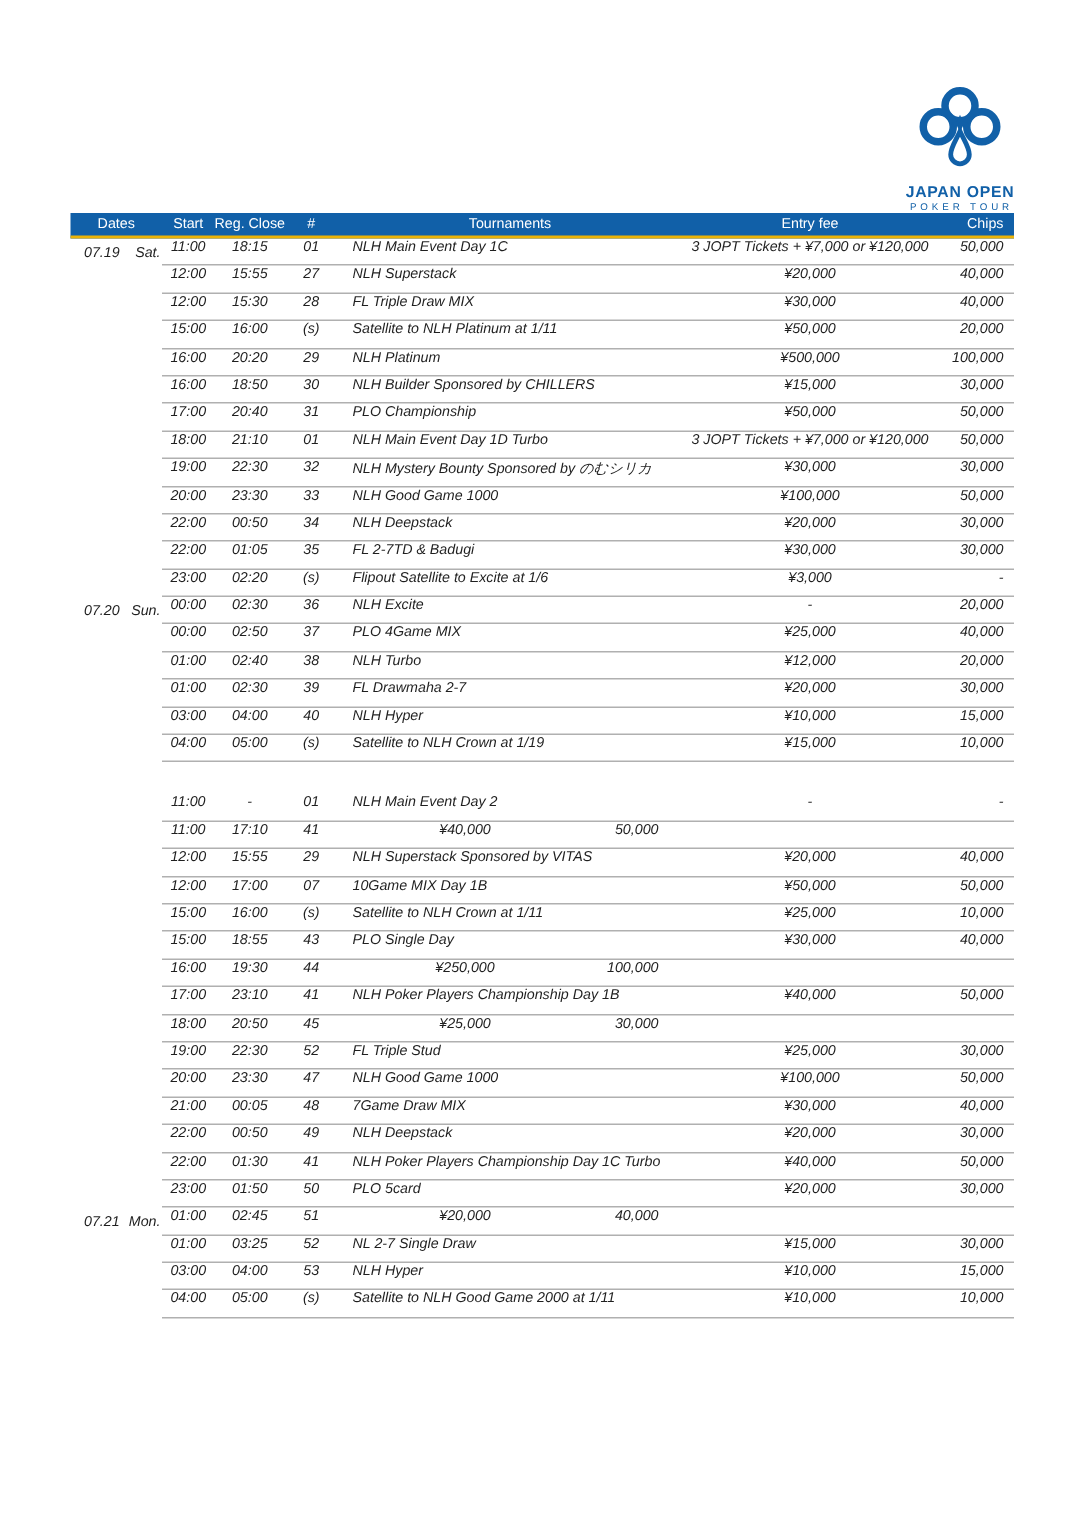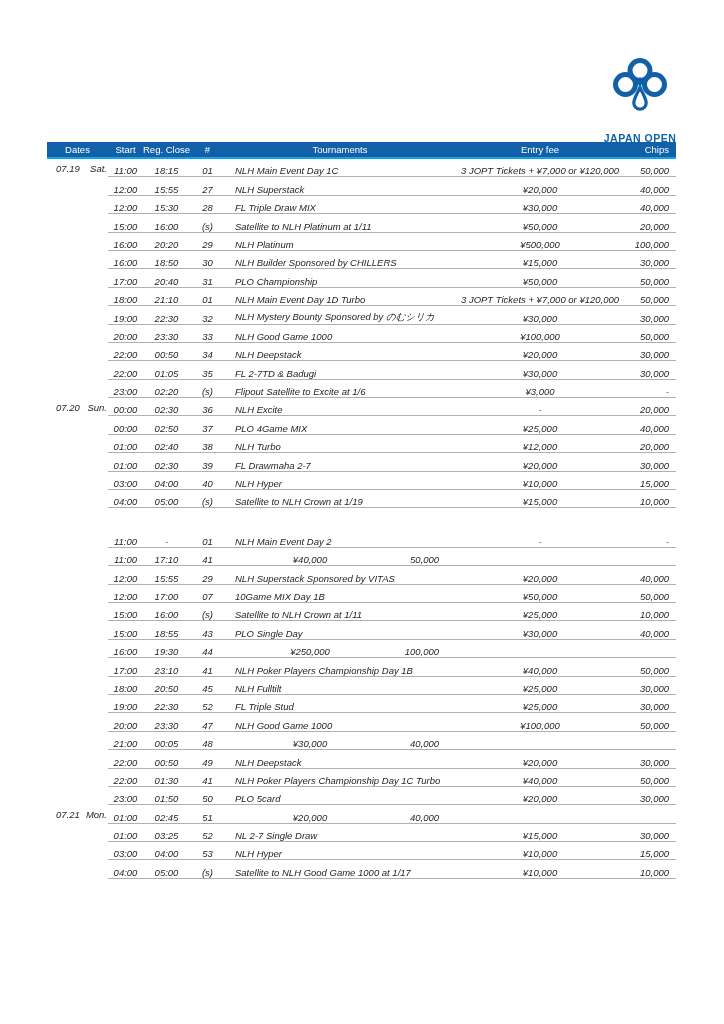--- a/index.html
+++ b/index.html
@@ -6,46 +6,46 @@
   html,body { background:#ffffff; }
   .page {
     position:relative; width:724px; height:1024px; background:#ffffff;
     font-family:"Liberation Sans","DejaVu Sans",sans-serif; color:#1f1f1f;
     overflow:hidden;
   }
 
   
   .logo { position:absolute; left:598px; top:56px; width:84px; text-align:center; }
   .logo svg { display:block; margin:0 auto; }
-  .logo-line1 { font-size:10.5px; font-weight:bold; color:#1160a8; letter-spacing:0.5px; margin-top:18px; }
+  .logo-line1 { font-size:10.5px; font-weight:bold; color:#1160a8; letter-spacing:0.5px; margin-top:8px; }
   .logo-line2 { font-size:6.5px; color:#1160a8; letter-spacing:2.6px; margin-top:1px; padding-left:2px; }
 
   
   .schedule { position:absolute; left:47px; top:142px; width:629px; }
   .thead {
     display:flex; align-items:center; height:17px;
-    background:#1160a8; border-bottom:2px solid #0ea5e9;
+    background:#1160a8; border-bottom:2px solid #eab308;
     color:#ffffff; font-size:9.5px; white-space:nowrap;
   }
   .row {
     display:flex; align-items:stretch; height:18.4px;
     font-size:9.5px; white-space:nowrap;font-style:italic;
   }
   .row-gap { height:21px; }
 
   .c-date  { width:61px;  display:flex; align-items:center; justify-content:space-between; padding:0 1px 0 9px; }
   .c-start { width:35px;  display:flex; align-items:center; justify-content:center; }
   .c-reg   { width:47px;  display:flex; align-items:center; justify-content:center; }
   .c-num   { width:35px;  display:flex; align-items:center; justify-content:center; }
   .c-tour  { width:230px; display:flex; align-items:center; justify-content:flex-start; padding-left:10px; overflow:hidden; }
   .c-fee   { width:170px; display:flex; align-items:center; justify-content:center; }
   .c-chips { width:51px;  display:flex; align-items:center; justify-content:flex-end; padding-right:7px; }
 
   .row-main {
-    flex:1; display:flex; align-items:flex-end;
+    flex:1; display:flex; align-items:flex-start;
     border-bottom:1px solid #b0b0b0;
   }
   .thead .c-tour { justify-content:center; padding-left:0; }
   .thead .c-date { justify-content:center; padding:0; }
 </style>
 </head>
 <body>
 
 <div class="page">
 
@@ -455,21 +455,20 @@
     </div>
         <div class="row">
       <div class="c-date">
         <span></span>
         <span></span>
       </div>
       <div class="row-main">
         <div class="c-start">18:00</div>
         <div class="c-reg">20:50</div>
         <div class="c-num">45</div>
-        <div class="c-tour">NLH Fulltilt</div>
         <div class="c-fee">¥25,000</div>
         <div class="c-chips">30,000</div>
       </div>
     </div>
         <div class="row">
       <div class="c-date">
         <span></span>
         <span></span>
       </div>
       <div class="row-main">
@@ -497,20 +496,21 @@
     </div>
         <div class="row">
       <div class="c-date">
         <span></span>
         <span></span>
       </div>
       <div class="row-main">
         <div class="c-start">21:00</div>
         <div class="c-reg">00:05</div>
         <div class="c-num">48</div>
+        <div class="c-tour">7Game Draw MIX</div>
         <div class="c-fee">¥30,000</div>
         <div class="c-chips">40,000</div>
       </div>
     </div>
         <div class="row">
       <div class="c-date">
         <span></span>
         <span></span>
       </div>
       <div class="row-main">
@@ -593,21 +593,21 @@
     </div>
         <div class="row">
       <div class="c-date">
         <span></span>
         <span></span>
       </div>
       <div class="row-main">
         <div class="c-start">04:00</div>
         <div class="c-reg">05:00</div>
         <div class="c-num">(s)</div>
-        <div class="c-tour">Satellite to NLH Good Game 1000 at 1/17</div>
+        <div class="c-tour">Satellite to NLH Good Game 2000 at 1/11</div>
         <div class="c-fee">¥10,000</div>
         <div class="c-chips">10,000</div>
       </div>
     </div>
       </div>
   </div>
 
 </div>
 
 </body></html>

